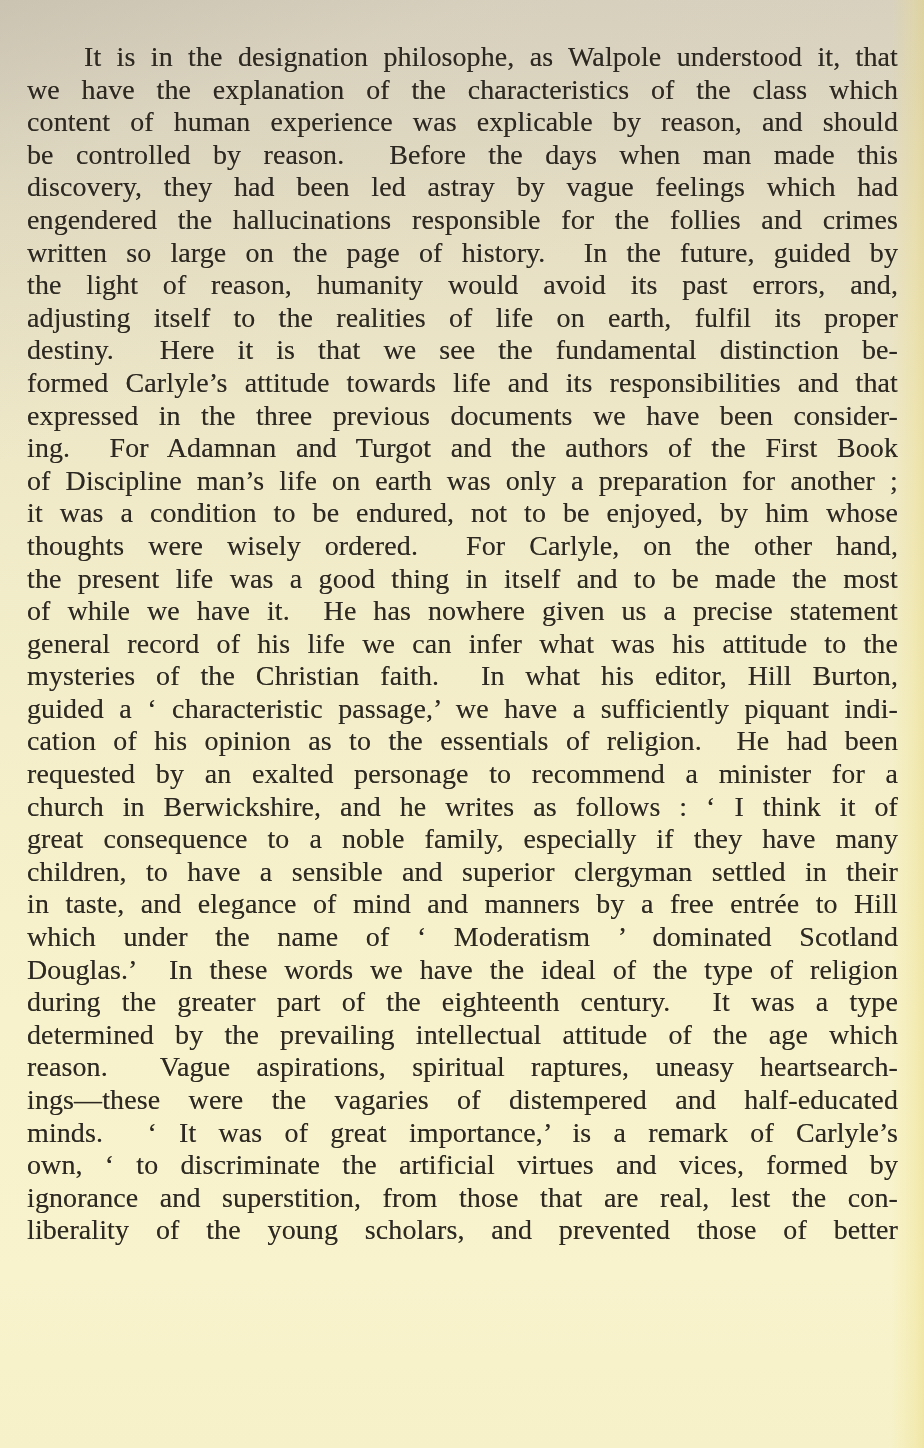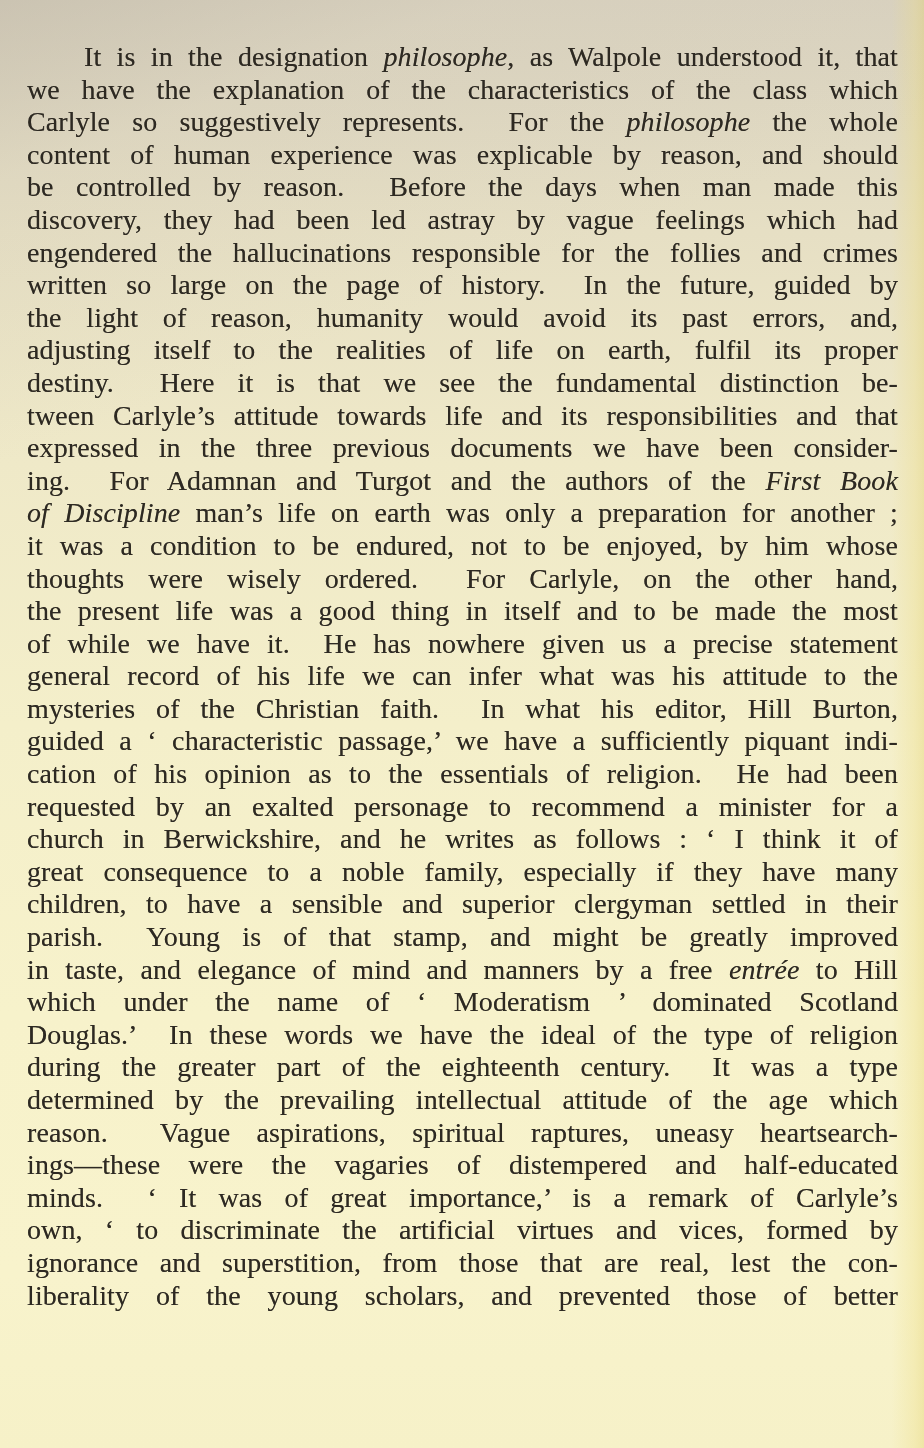--- a/index.html
+++ b/index.html
@@ -36,57 +36,54 @@
     text-align: justify;
     text-align-last: justify;
     white-space: pre-wrap;
     letter-spacing: 0.1px;
     text-shadow: 0 0 0.5px rgba(45,41,34,0.55);
   }
   .line.indent {
     padding-left: 57px;
   }
   .italic {
-    font-style: italic;
     margin-top: 12px;
   }
 </style>
 </head>
 <body style="--ink: #2d2922;">
 
 <div class="page">
   <div class="page-text">
       <div class="line indent"><span>It is in the designation </span><span class="italic">philosophe</span><span>, as Walpole understood it, that</span></div>
       <div class="line"><span>we have the explanation of the characteristics of the class which</span></div>
-      <div class="line"><span>Carlyle so suggestively represents.  For the </span><span class="italic">philosophe</span><span> the whole</span></div>
       <div class="line"><span>content of human experience was explicable by reason, and should</span></div>
       <div class="line"><span>be controlled by reason.  Before the days when man made this</span></div>
       <div class="line"><span>discovery, they had been led astray by vague feelings which had</span></div>
       <div class="line"><span>engendered the hallucinations responsible for the follies and crimes</span></div>
       <div class="line"><span>written so large on the page of history.  In the future, guided by</span></div>
       <div class="line"><span>the light of reason, humanity would avoid its past errors, and,</span></div>
       <div class="line"><span>adjusting itself to the realities of life on earth, fulfil its proper</span></div>
       <div class="line"><span>destiny.  Here it is that we see the fundamental distinction be-</span></div>
-      <div class="line"><span>tween Carlyle’s attitude towards life and its responsibilities and that</span></div>
+      <div class="line"><span>formed Carlyle’s attitude towards life and its responsibilities and that</span></div>
       <div class="line"><span>expressed in the three previous documents we have been consider-</span></div>
       <div class="line"><span>ing.  For Adamnan and Turgot and the authors of the </span><span class="italic">First Book</span></div>
       <div class="line"><span class="italic">of Discipline</span><span> man’s life on earth was only a preparation for another ;</span></div>
       <div class="line"><span>it was a condition to be endured, not to be enjoyed, by him whose</span></div>
       <div class="line"><span>thoughts were wisely ordered.  For Carlyle, on the other hand,</span></div>
       <div class="line"><span>the present life was a good thing in itself and to be made the most</span></div>
       <div class="line"><span>of while we have it.  He has nowhere given us a precise statement</span></div>
       <div class="line"><span>general record of his life we can infer what was his attitude to the</span></div>
       <div class="line"><span>mysteries of the Christian faith.  In what his editor, Hill Burton,</span></div>
       <div class="line"><span>guided a ‘ characteristic passage,’ we have a sufficiently piquant indi-</span></div>
       <div class="line"><span>cation of his opinion as to the essentials of religion.  He had been</span></div>
       <div class="line"><span>requested by an exalted personage to recommend a minister for a</span></div>
       <div class="line"><span>church in Berwickshire, and he writes as follows : ‘ I think it of</span></div>
       <div class="line"><span>great consequence to a noble family, especially if they have many</span></div>
       <div class="line"><span>children, to have a sensible and superior clergyman settled in their</span></div>
-      <div class="line"><span>parish.  Young is of that stamp, and might be greatly improved</span></div>
       <div class="line"><span>in taste, and elegance of mind and manners by a free </span><span class="italic">entrée</span><span> to Hill</span></div>
       <div class="line"><span>which under the name of ‘ Moderatism ’ dominated Scotland</span></div>
       <div class="line"><span>Douglas.’  In these words we have the ideal of the type of religion</span></div>
       <div class="line"><span>during the greater part of the eighteenth century.  It was a type</span></div>
       <div class="line"><span>determined by the prevailing intellectual attitude of the age which</span></div>
       <div class="line"><span>reason.  Vague aspirations, spiritual raptures, uneasy heartsearch-</span></div>
       <div class="line"><span>ings—these were the vagaries of distempered and half-educated</span></div>
       <div class="line"><span>minds.  ‘ It was of great importance,’ is a remark of Carlyle’s</span></div>
       <div class="line"><span>own, ‘ to discriminate the artificial virtues and vices, formed by</span></div>
       <div class="line"><span>ignorance and superstition, from those that are real, lest the con-</span></div>

